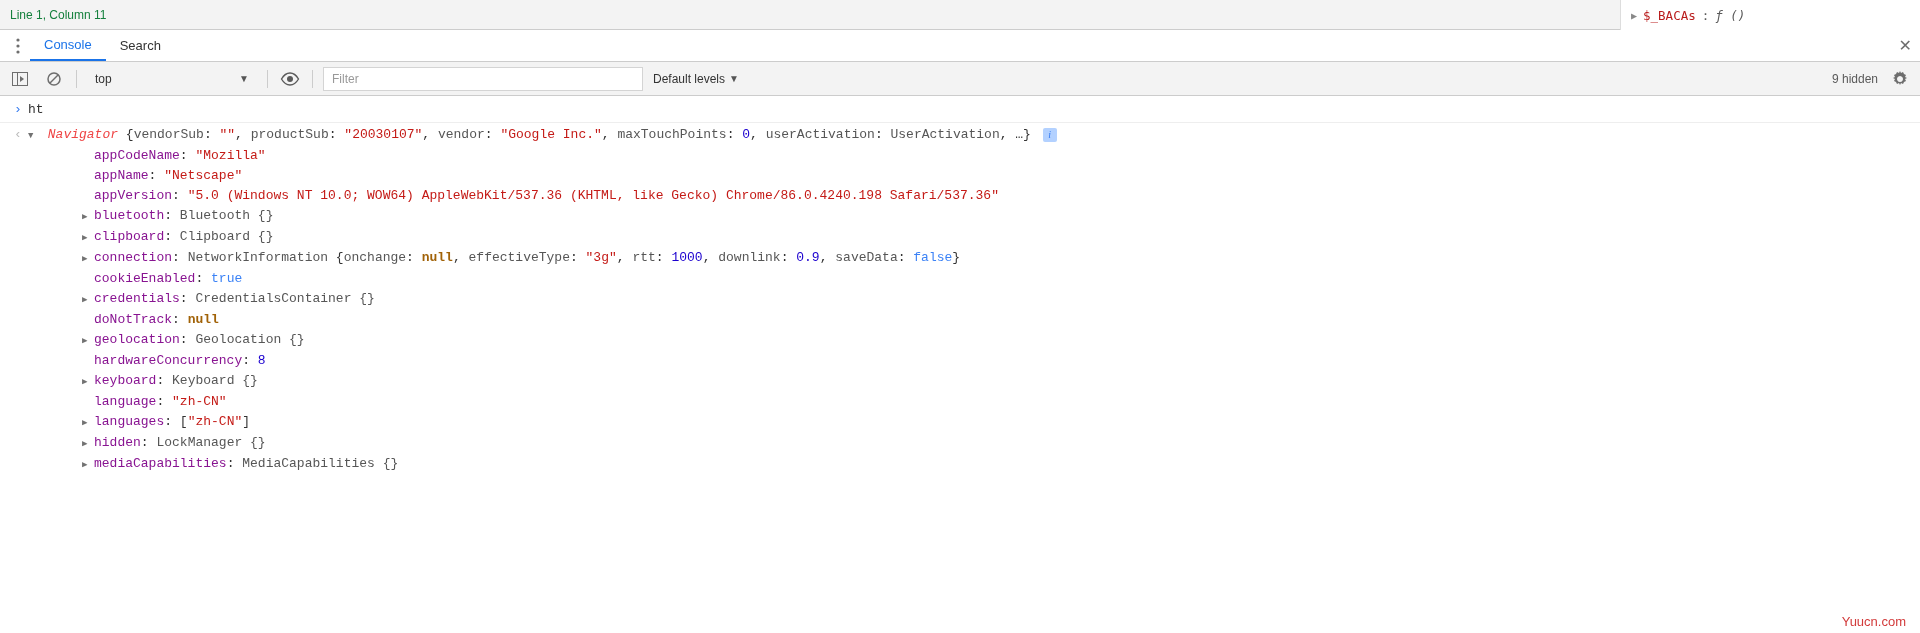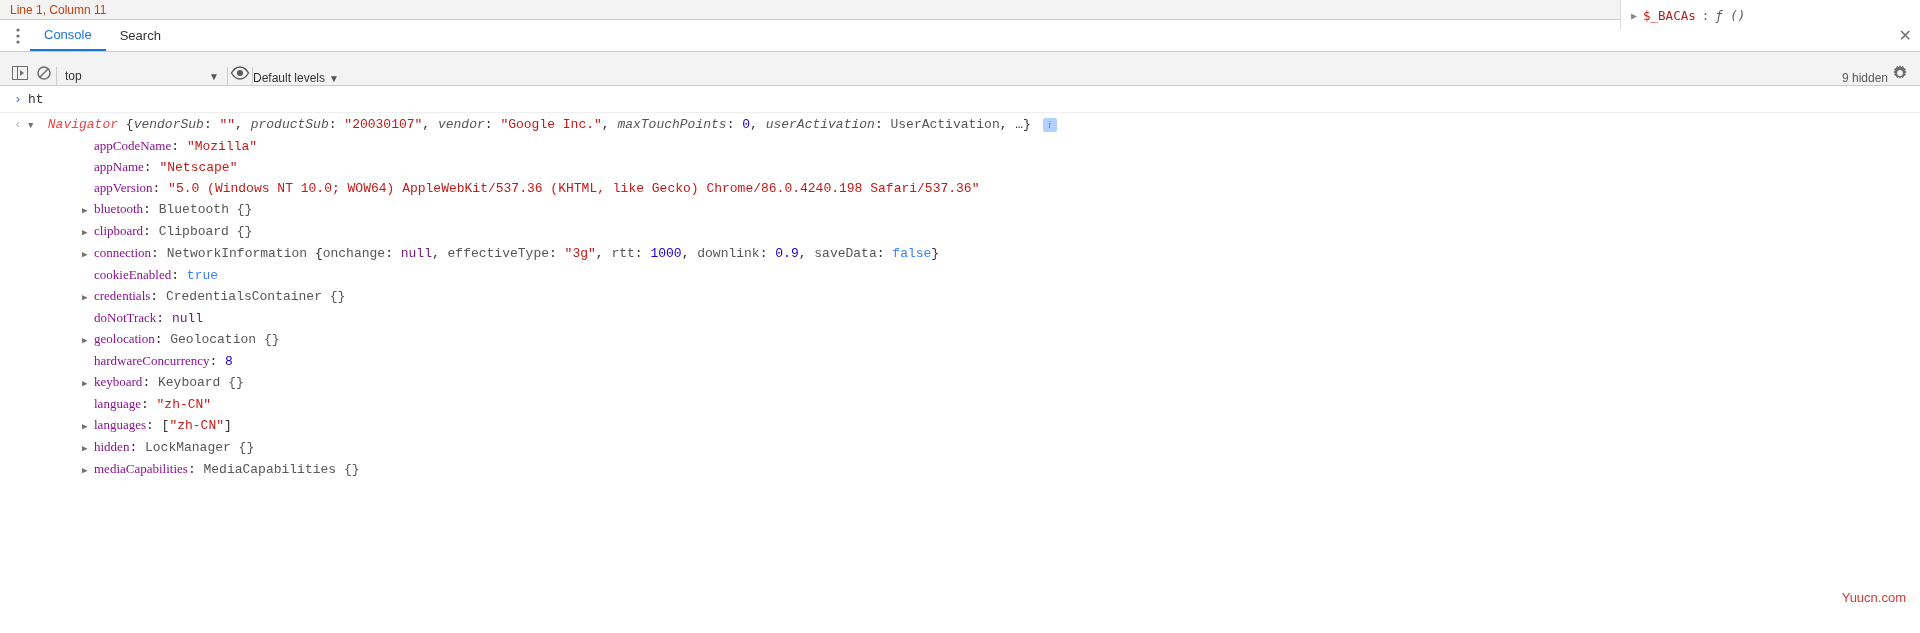--- a/index.html
+++ b/index.html
@@ -1,36 +1,36 @@
 <!DOCTYPE html>
 <html><head>
 <meta charset="utf-8">
 <style>
 * { box-sizing: border-box; margin: 0; padding: 0; }
 body { font-family: "Segoe UI", Tahoma, sans-serif; font-size: 12px; color: #333; background: #fff; width: 1920px; height: 633px; overflow: hidden; position: relative; }
 .mono { font-family: Consolas, "Courier New", monospace; font-size: 13px; line-height: 20px; }
 
-.topbar { height: 20px; background: #f3f3f3; border-bottom: 1px solid #ccc; display: flex; align-items: center; padding: 0 10px; color: #c2410c; }
+.topbar { height: 30px; background: #f3f3f3; border-bottom: 1px solid #ccc; display: flex; align-items: center; padding: 0 10px; color: #15803d; }
 .topbar .cursor-pos { flex: 0 0 auto; }
 .topbar .spacer { flex: 1; }
 .topbar .coverage { margin-right: 12px; }
 
 .side-scope { position: absolute; top: 0; right: 0; width: 300px; height: 30px; background: #fff; border-left: 1px solid #ddd; padding: 0 10px; display: flex; flex-direction: column; justify-content: center; font-family: Consolas, monospace; font-size: 12.5px; color: #5a5a5a; }
 .side-scope .row { display: flex; align-items: center; gap: 6px; height: 15px; }
 .side-scope .tri { color: #888; font-size: 10px; }
 .side-scope .scopename { color: #b91c1c; }
 .side-scope .fn { font-style: italic; }
 
 .tabbar { height: 32px; border-bottom: 1px solid #ccc; display: flex; align-items: stretch; padding-left: 6px; position: relative; }
 .tabbar .kebab { width: 24px; display: flex; align-items: center; justify-content: center; color: #6e6e6e; cursor: pointer; }
 .tabbar .tab { padding: 0 14px; display: flex; align-items: center; color: #333; cursor: pointer; font-size: 13px; }
 .tabbar .tab.active { color: #1a73e8; border-bottom: 2px solid #1a73e8; }
 .tabbar .close-x { position: absolute; right: 8px; top: 0; bottom: 0; display: flex; align-items: center; font-size: 16px; color: #6e6e6e; cursor: pointer; }
 
-.toolbar { height: 34px; background: #f3f3f3; border-bottom: 1px solid #ccc; display: flex; align-items: flex-end; padding: 0 8px; }
+.toolbar { height: 34px; background: #f3f3f3; border-bottom: 1px solid #ccc; display: flex; align-items: center; padding: 0 8px; gap: 10px; }
 .toolbar .icon-btn { width: 24px; height: 24px; display: flex; align-items: center; justify-content: center; color: #6e6e6e; cursor: pointer; }
 .toolbar .sep { width: 1px; height: 18px; background: #ccc; }
 .toolbar .context-select { display: flex; align-items: center; gap: 4px; padding: 2px 8px; cursor: pointer; min-width: 170px; }
 .toolbar .context-select .dd { color: #555; font-size: 10px; margin-left: auto; }
 .toolbar .filter-input { width: 320px; height: 24px; border: 1px solid #d4d4d4; background: #fff; padding: 0 8px; font-size: 12px; color: #333; }
 .toolbar .filter-input::placeholder { color: #999; }
 .toolbar .levels { display: flex; align-items: center; gap: 4px; cursor: pointer; color: #333; }
 .toolbar .spacer { flex: 1; }
 .toolbar .hidden-count { color: #5a5a5a; }
 
@@ -40,33 +40,33 @@
 .log-row .content { flex: 1; }
 .sep-line { border-bottom: 1px solid #eee; }
 
 .tree { padding-left: 28px; }
 .twisty { display: inline-block; width: 10px; color: #727272; font-size: 9px; margin-right: 2px; cursor: pointer; user-select: none; }
 .twisty.down::before { content: "▼"; }
 .twisty.right::before { content: "▶"; }
 .noexpand { display: inline-block; width: 10px; margin-right: 2px; }
 
 .obj-name { font-style: italic; color: #ef4444; }
-.key { color: #881391; font-family: Liberation Serif, serif; }
-.key-i { color: #565656; font-style: italic; }
+.key { color: #881391; }
+.key-i { color: #565656; }
 .str { color: #c41a16; }
 .num { color: #1c00cf; }
 .bool { color: #3b82f6; }
-.null-v { color: #701a75; }
+.null-v { color: #a16207; font-weight: bold; }
 .type { color: #565656; }
 .punct { color: #333; }
 .info-i { display: inline-block; width: 14px; height: 14px; background: #b3d1ff; border-radius: 2px; color: #367cf1; font-size: 10px; text-align: center; line-height: 14px; font-family: Georgia, serif; font-style: italic; margin-left: 4px; vertical-align: middle; }
 
 .prop-line { padding-left: 26px; }
 
-.watermark { position: absolute; right: 14px; bottom: 28px; color: #d23a3a; font-size: 13px; font-family: Arial, sans-serif; }
+.watermark { position: absolute; right: 14px; bottom: 4px; color: #d23a3a; font-size: 13px; font-family: Arial, sans-serif; }
 
 svg { display: block; }
 </style>
 </head>
 <body>
 
 <div class="topbar">
   <span class="cursor-pos">Line 1, Column 11</span>
   <span class="spacer"></span>
   <span class="coverage">Coverage: n/a</span>
@@ -114,20 +114,21 @@
     <span class="dd">▼</span>
   </div>
   <div class="sep"></div>
   <div class="icon-btn">
     <svg width="20" height="14" viewBox="0 0 20 14">
         <path d="M10 1 C5 1 1.5 7 1.5 7 S5 13 10 13 18.5 7 18.5 7 15 1 10 1 Z" fill="none" stroke="#5a5a5a" stroke-width="1.4"></path>
         <circle cx="10" cy="7" r="3" fill="#5a5a5a"></circle>
       </svg>
   </div>
   <div class="sep"></div>
+  <input class="filter-input" placeholder="Filter" style="">
   <div class="levels">
     <span>Default levels</span>
     <span style="font-size:10px;color:#555">▼</span>
   </div>
   <span class="spacer"></span>
   <span class="hidden-count">9 hidden</span>
   <div class="icon-btn">
     <svg width="16" height="16" viewBox="0 0 16 16">
         <path d="M8 5 a3 3 0 1 0 0.001 0 Z M8 0 l1 2 2-1 1 2 2 1-1 2 2 1-2 1 1 2-2 1-1 2-2-1-1 2-1-2-2 1-1-2-2-1 1-2-2-1 2-1-1-2 2-1 1-2 2 1 Z" fill="#6e6e6e"></path>
       </svg>

